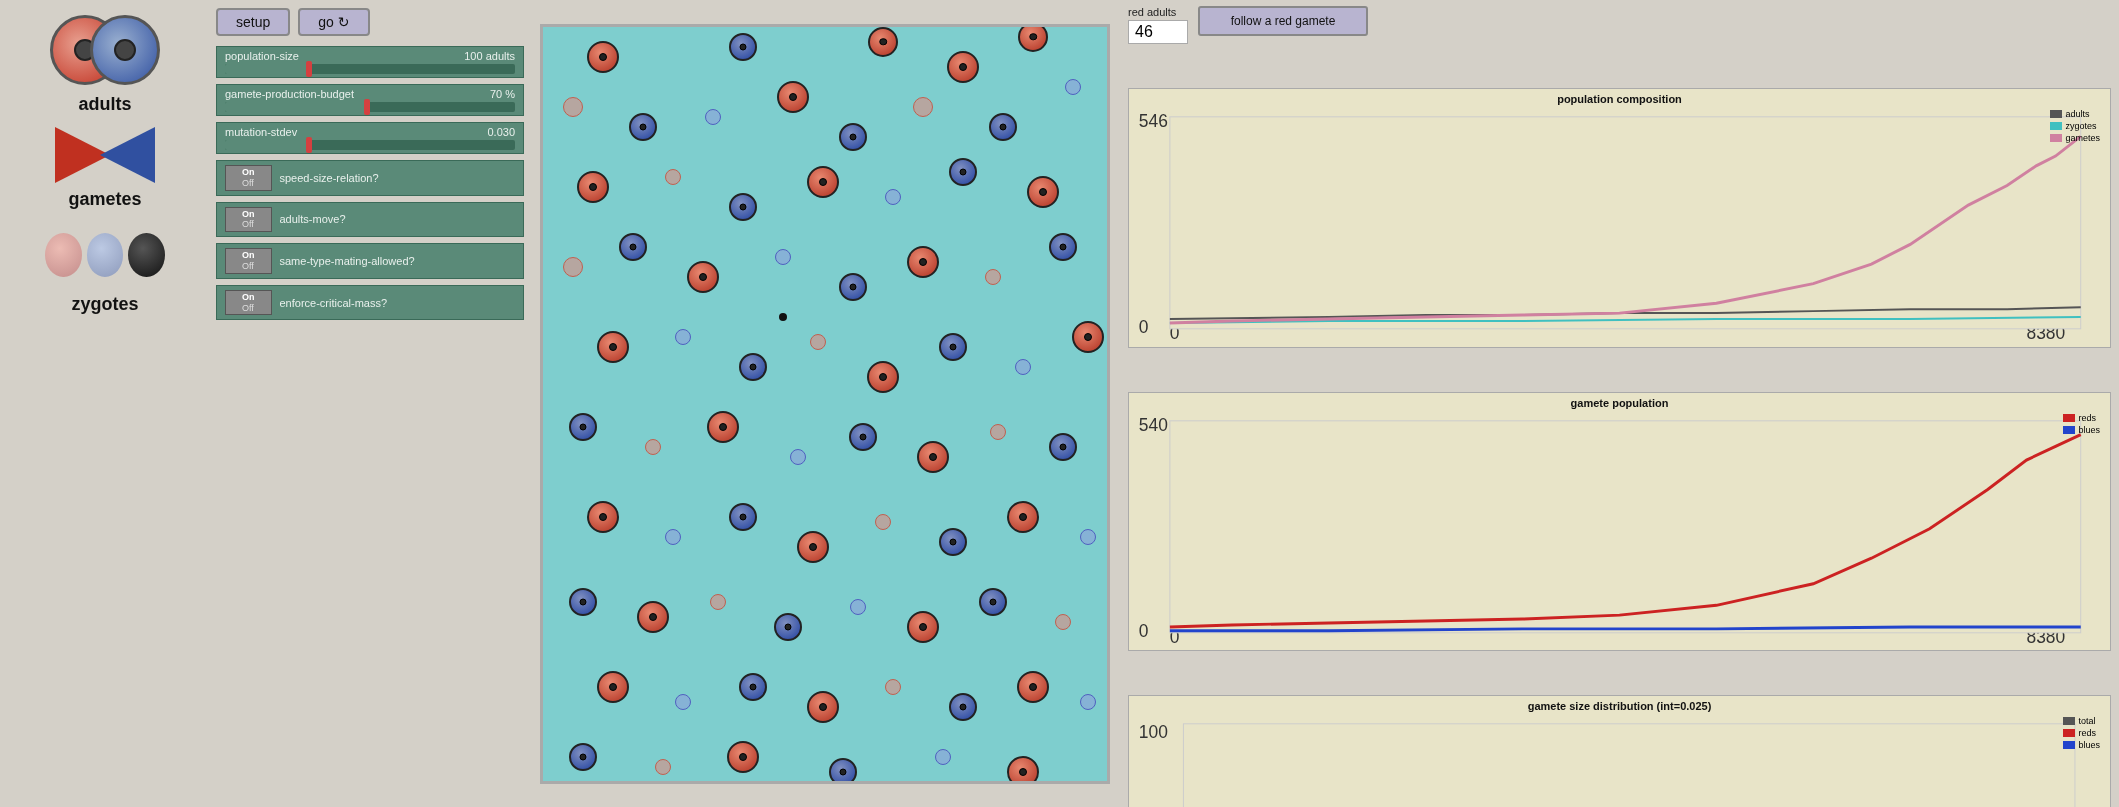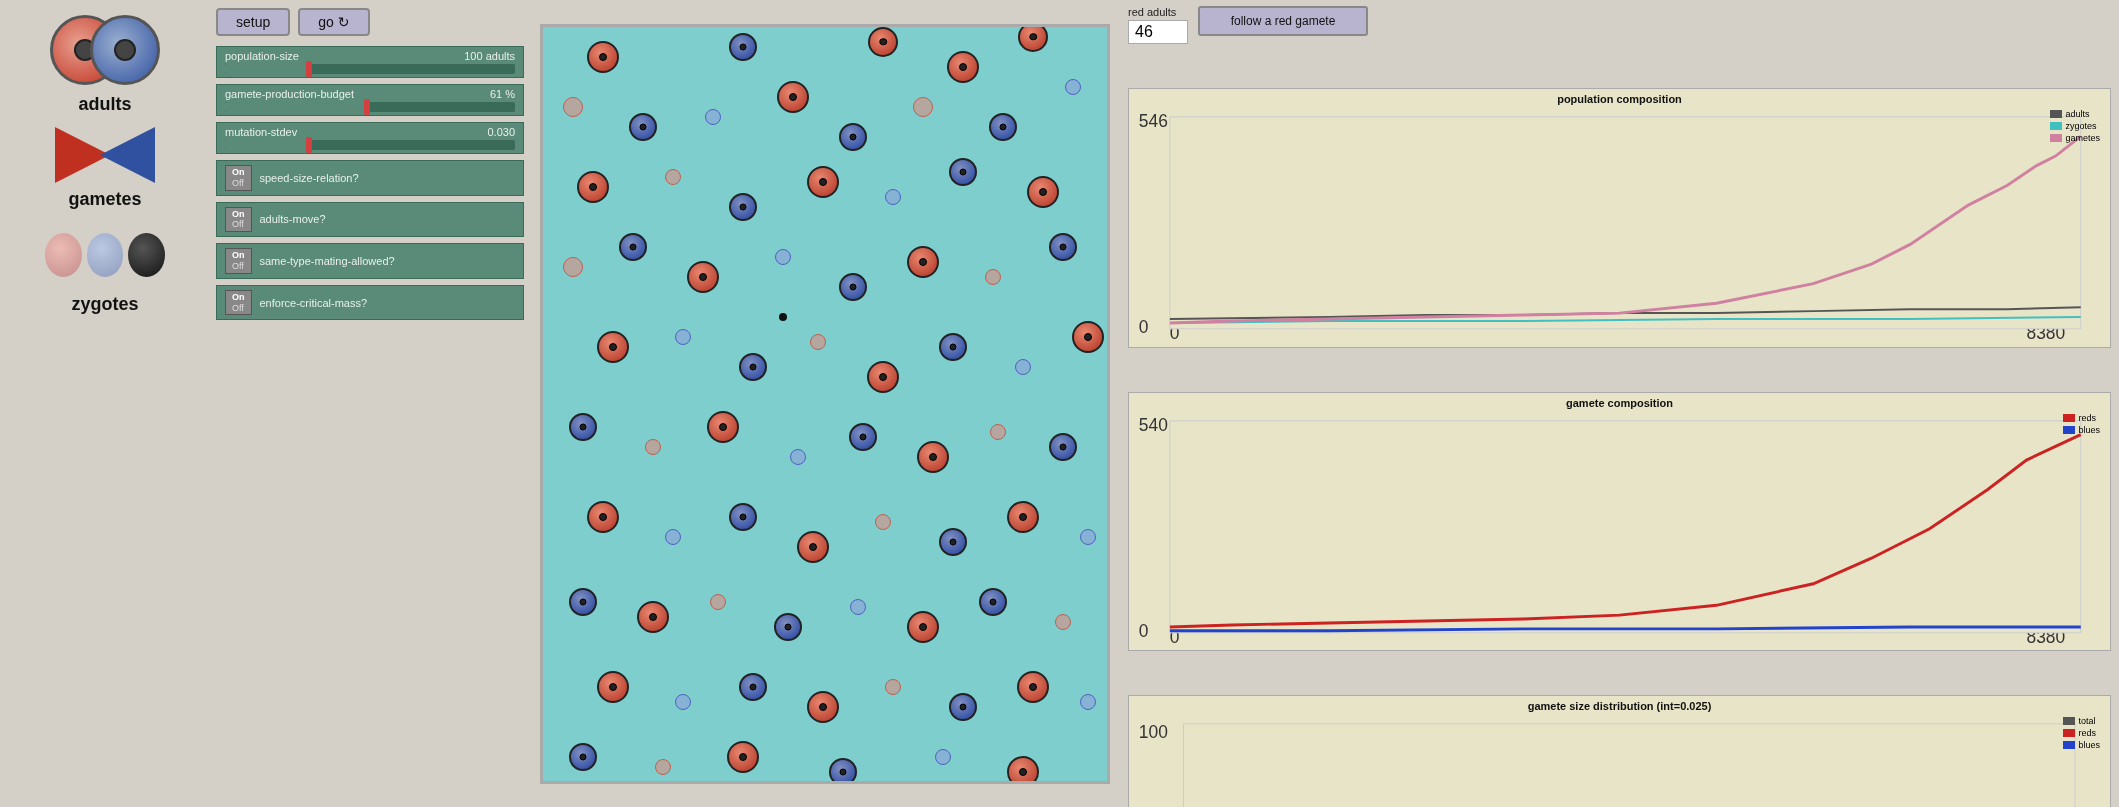--- a/index.html
+++ b/index.html
@@ -190,21 +190,21 @@
       background: #5a8a78;
       border: 1px solid #3a6a58;
       padding: 4px 8px;
     }
     .toggle-switch {
       display: flex;
       flex-direction: column;
       font-size: 9px;
       background: #888;
       border: 1px solid #555;
-      padding: 1px 6px;
+      padding: 1px 16px;
       line-height: 1.2;
     }
     .toggle-on { color: #fff; font-weight: bold; }
     .toggle-off { color: #ddd; }
     .toggle-label {
       color: #e8f0ec;
       font-size: 11px;
     }
 
     
@@ -364,21 +364,21 @@
     </div>
     <div class="slider-track">
       <div class="slider-fill" style="width:30%"></div>
       <div class="slider-thumb" style="left:28%"></div>
     </div>
   </div>
 
   <div class="slider-container">
     <div class="slider-label-row">
       <span>gamete-production-budget</span>
-      <span>61 %</span>
+      <span>70 %</span>
     </div>
     <div class="slider-track">
       <div class="slider-fill" style="width:50%"></div>
       <div class="slider-thumb" style="left:48%"></div>
     </div>
   </div>
 
 
   <div class="slider-container">
     <div class="slider-label-row">
@@ -641,21 +641,21 @@
         </div>
         <div class="legend-entry">
           <div class="legend-color" style="background:#d080a0"></div>
           <span>gametes</span>
         </div>
       </div>
     </div>
   </div>
 
   <div class="chart-panel">
-    <div class="chart-title">gamete composition</div>
+    <div class="chart-title">gamete population</div>
     <div class="chart-area">
       <svg class="chart-svg" viewBox="0 0 500 120" preserveAspectRatio="none">
         <text x="2" y="10" font-size="9" fill="#333">540</text>
         <text x="2" y="115" font-size="9" fill="#333">0</text>
         <text x="18" y="118" font-size="9" fill="#333">0</text>
         <text x="460" y="118" font-size="9" fill="#333">8380</text>
         <rect x="18" y="5" width="470" height="108" fill="#e8e4c8" stroke="#ccc" stroke-width="0.5"></rect>
 
         <polyline points="18,110 50,109 100,108 150,107 200,106 250,104 300,99 350,88 380,75 410,60 440,40 460,25 475,18 488,12" fill="none" stroke="#cc2222" stroke-width="1.5"></polyline>
 

